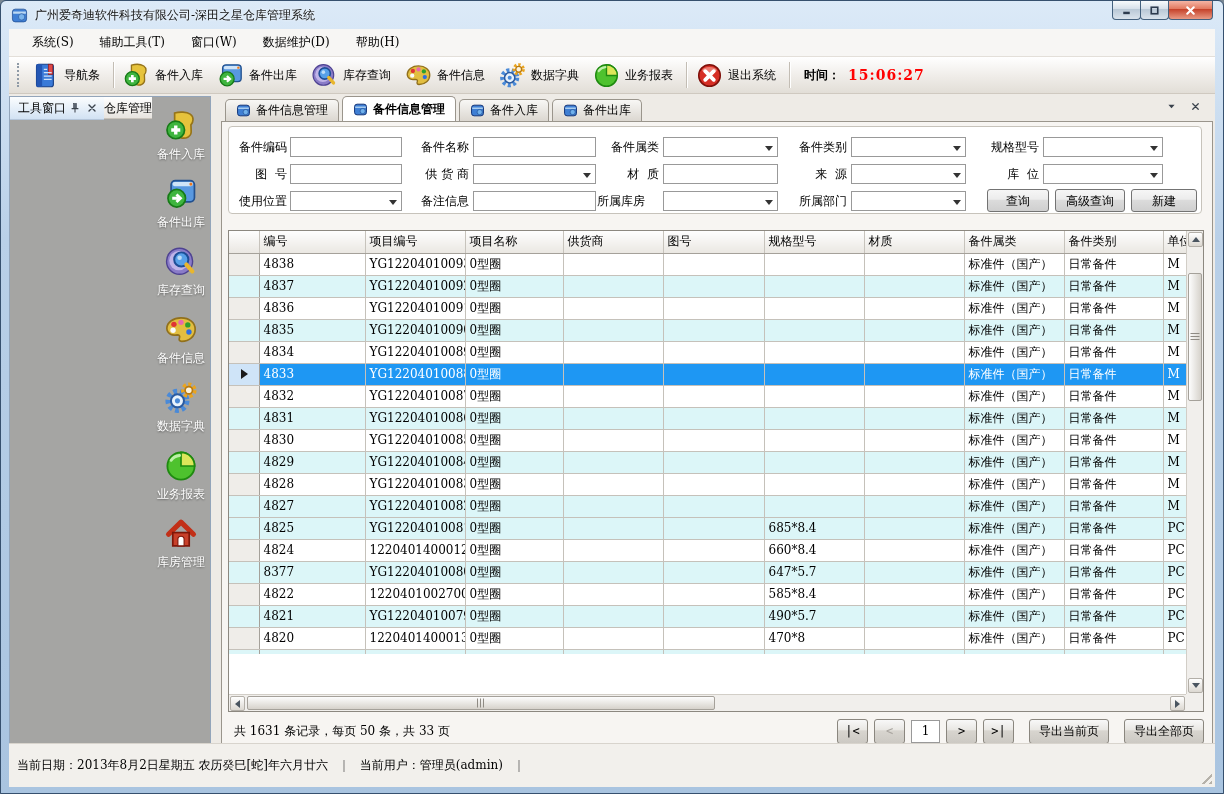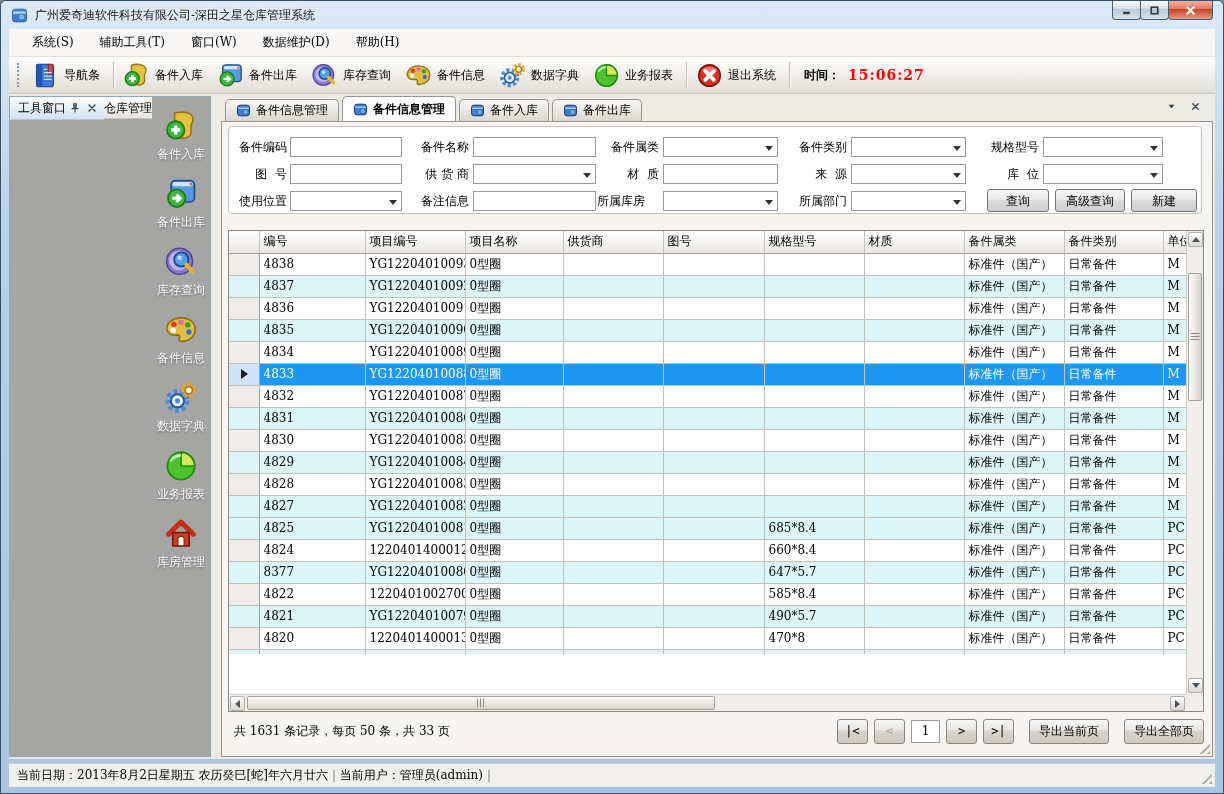--- a/index.html
+++ b/index.html
@@ -105,22 +105,22 @@
   .nav-btn{width:31px;height:25px;border:1px solid #8a867e;border-radius:3px;display:flex;align-items:center;justify-content:center;
      background:linear-gradient(#f8f8f8,#e8e6e2 45%,#d8d5cf 46%,#ccc9c3);font-family:"DejaVu Sans Mono","Liberation Mono",monospace;font-size:12px;cursor:default;}
   .nav-btn.disabled{color:#a8a49e;}
   .page-box{width:29px;height:23px;border:1px solid #999;text-align:center;font:inherit;padding:0;}
   .export-btn{height:25px;padding:0 9px;margin-left:9px;border:1px solid #8a867e;border-radius:3px;
      background:linear-gradient(#f8f8f8,#e8e6e2 45%,#d8d5cf 46%,#ccc9c3);font:inherit;cursor:default;}
   .bottom-strip{position:absolute;left:0;right:0;bottom:0;height:14px;}
   .resize-grip{position:absolute;right:2px;bottom:2px;width:11px;height:11px;
      background:repeating-linear-gradient(135deg,transparent 0 3px,#b6b2aa 3px 5px);clip-path:polygon(100% 0,100% 100%,0 100%);}
   
-  .statusbar{position:absolute;left:8px;right:8px;bottom:6px;height:24px;background:#f2f0ec;border-top:1px solid #d8d4cd;
-     display:flex;align-items:center;padding-left:8px;gap:0;}
+  .statusbar{position:absolute;left:8px;right:8px;bottom:6px;height:44px;background:#f2f0ec;border-top:1px solid #d8d4cd;
+     display:flex;align-items:center;padding-left:8px;gap:10px;}
   .statusbar .sep{color:#555;}
   .icon{display:inline-flex;}
 </style>
 </head>
 <body>
 
 <div class="window">
 
   <div class="titlebar">
     <span class="icon">

